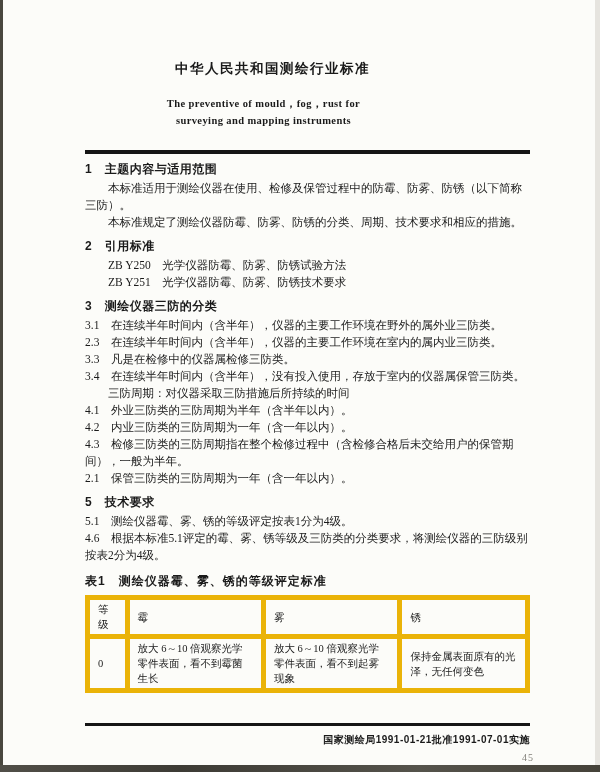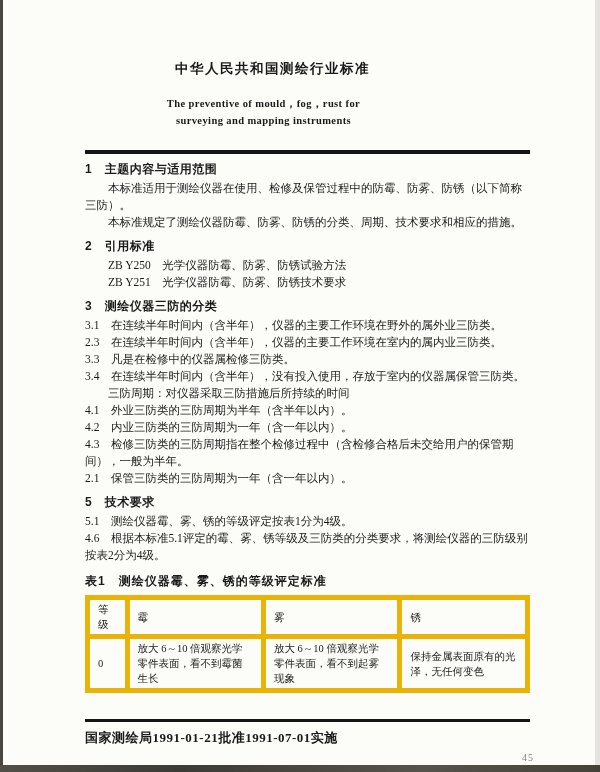--- a/index.html
+++ b/index.html
@@ -74,23 +74,23 @@
   table.grade th { height: 21px; }
   table.grade td { height: 46px; }
   col.c-grade { width: 9%; }
   col.c-mould, col.c-fog { width: 31%; }
   col.c-rust { width: 29%; }
 
   
   .footer { position: absolute; left: 85px; right: 70px; bottom: 25px; }
   .footer-rule { height: 3px; background: #151515; margin-bottom: 7px; }
   .footer-row {
-    display: flex; justify-content: flex-start;
-    font-family: Liberation Serif, serif;
-    font-weight: bold; font-size: 13px; letter-spacing: 0.5px;
+    display: flex; justify-content: flex-end;
+    font-family: Liberation Sans, sans-serif;
+    font-weight: bold; font-size: 10px; letter-spacing: 0.5px;
   }
   .page-no {
     position: absolute; right: 66px; bottom: 9px;
     font-size: 10px; color: #84827c; letter-spacing: 1px;
   }
 </style>
 </head>
 <body>
 
 <div class="page">

